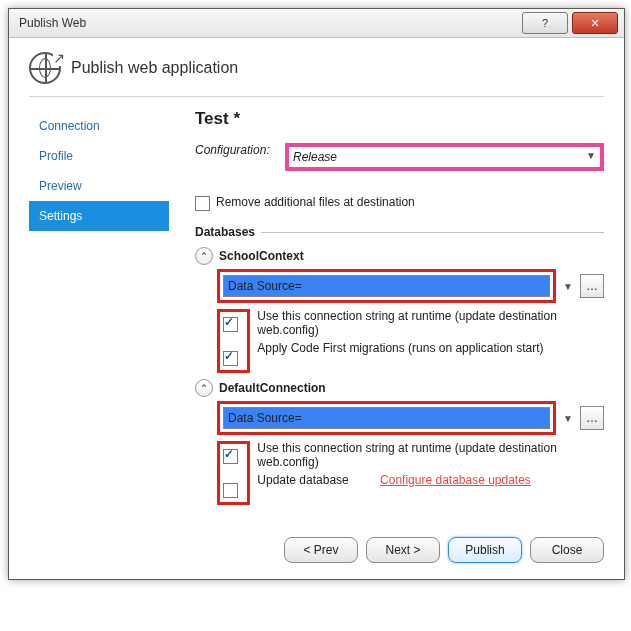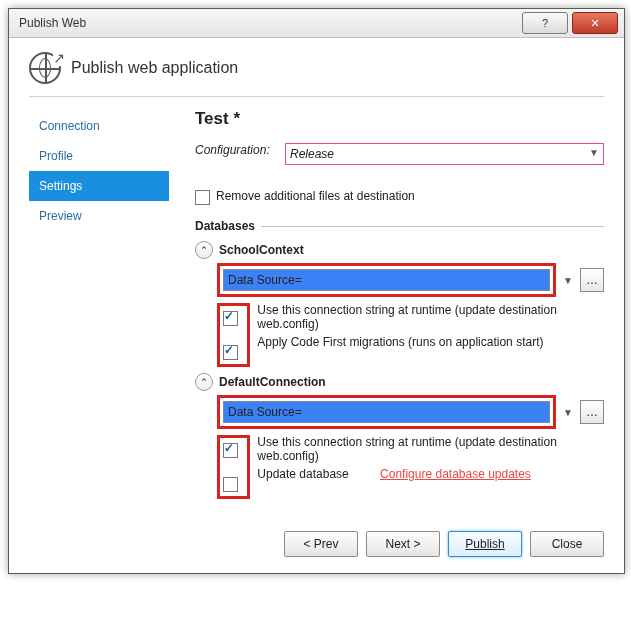--- a/index.html
+++ b/index.html
@@ -110,21 +110,21 @@
   }
   .main h3 {
     margin: 2px 0 14px 0;
     font-size: 17px;
     font-weight: bold;
   }
   .row { display:flex; align-items:flex-start; margin-bottom:24px;font-style:italic; }
   .lbl { width:90px; }
   .dd {
     flex:1;
-    border:1px solid #ec4899;
+    border:4px solid #ec4899;
     height:20px;
     display:flex; align-items:center;
     padding: 0 4px;
     background:#fff;
     position:relative;
   }
   .dd .arrow {
     position:absolute; right:4px; top:3px;
     font-size:10px; color:#555;
   }
@@ -200,28 +200,27 @@
     display:flex; justify-content:flex-end;
     gap:8px;
     padding: 16px 20px 16px 20px;
   }
   .btn {
     min-width:72px;
     height:24px;
     border:1px solid #8a8a8a;
     background:linear-gradient(#fdfdfd,#e5e5e5);
     display:flex; align-items:center; justify-content:center;
-    border-radius:2px;
+    border-radius:8px;
     font-size:12px;
   }
   .btn.primary {
     border-color:#2e8bd8;
     box-shadow: 0 0 3px #6cb6f0;
     background:linear-gradient(#f8fcff,#dceeff);
-    text-decoration:underline;
   }
 </style>
 </head>
 <body>
 
 <div class="window">
   <div class="titlebar">
     <span class="title">Publish Web</span>
     <div class="titlebtn">?</div>
     <div class="titlebtn close">✕</div>
@@ -233,22 +232,22 @@
         <span class="arrow">↗</span>
     </div>
     <div class="pagetitle">Publish web application</div>
   </div>
   <div class="hr"></div>
 
   <div class="body">
     <div class="sidebar">
       <div class="navitem">Connection</div>
       <div class="navitem">Profile</div>
+      <div class="navitem">Preview</div>
       <div class="navitem active">Settings</div>
-      <div class="navitem">Preview</div>
     </div>
 
     <div class="main">
       <h3>Test *</h3>
 
       <div class="row">
         <div class="lbl">Configuration:</div>
         <div class="dd">
           <span>Release</span>
           <span class="arrow">▼</span>

